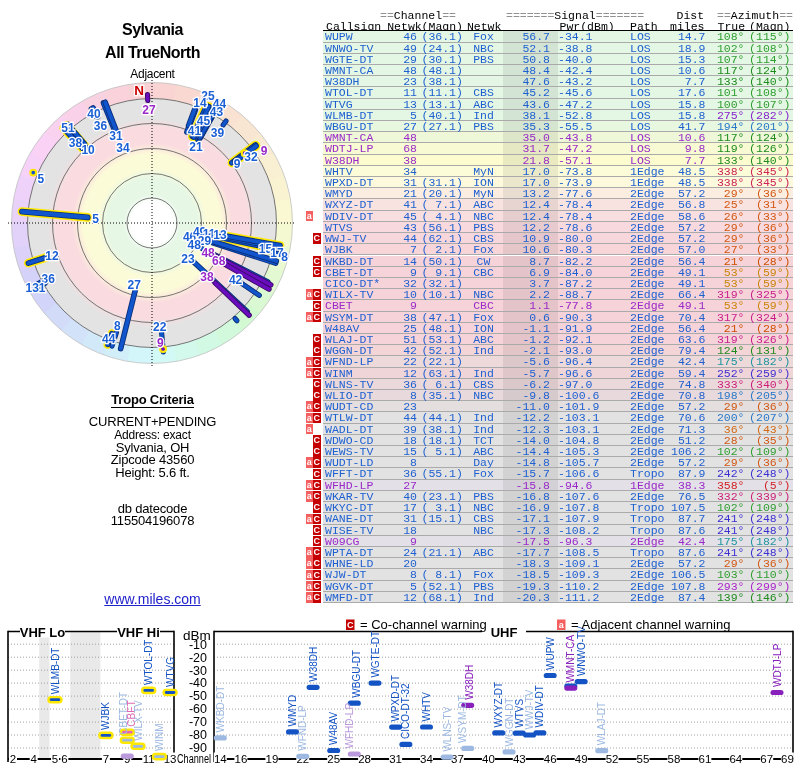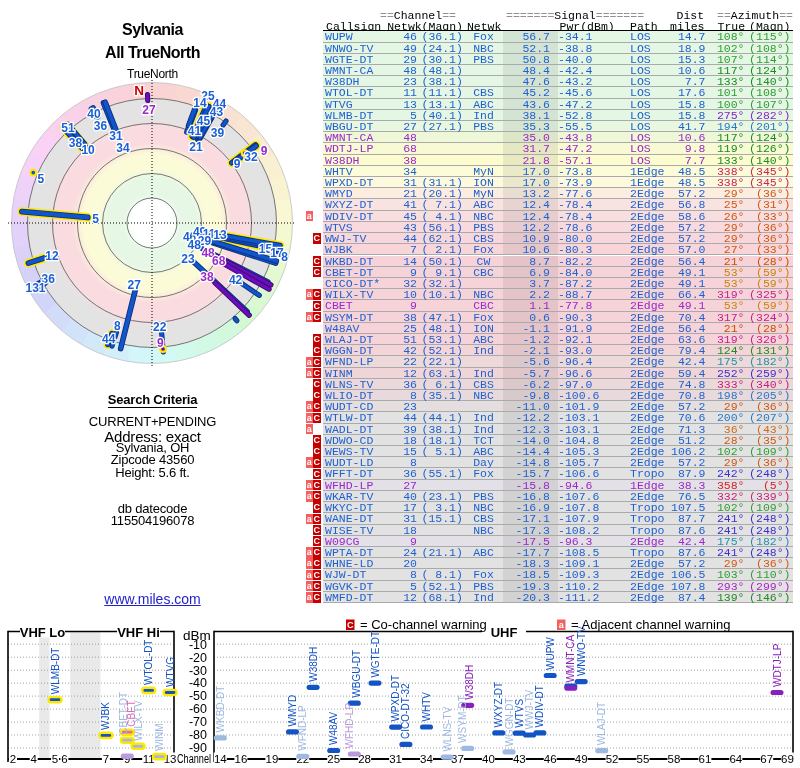--- a/index.html
+++ b/index.html
@@ -4,24 +4,24 @@
 body{position:relative;font-family:"Liberation Sans",sans-serif}
 .abs{position:absolute}
 .r{position:absolute;left:323px;width:470px;height:11.21px;display:flex;border-bottom:1px solid #aaa;box-sizing:border-box;font-family:"Liberation Mono",monospace;font-size:11.5px;line-height:10.2px;white-space:pre;color:#1e60d0}
 .r span{display:block;flex:none;height:100%;padding-top:1px;box-sizing:border-box}
 .cs{width:65px;padding-left:2px}.re{width:29px;text-align:right}.vi{width:47px;padding-left:4.5px}.nw{width:39px;text-align:center}.nm{width:55px;text-align:right;padding-right:8px}.pw{width:56.5px;padding-right:2.5px}.pa{width:55.5px;padding-left:15.5px}.mls{width:35.5px;text-align:right}.tr{width:39px;text-align:right}.mg{width:48.5px;text-align:right;padding-right:2.5px}
 .wm{position:absolute;width:7.5px;height:10.5px;font-family:"Liberation Sans",sans-serif;font-size:9px;font-weight:bold;color:#fff;text-align:center;line-height:10.5px}
 .hd{position:absolute;font-family:"Liberation Mono",monospace;font-size:11.5px;color:#000;white-space:pre}
 </style></head><body>
 <div class="abs" style="left:0;top:21px;width:305px;text-align:center;font-size:16px;letter-spacing:-0.5px;font-weight:bold">Sylvania</div>
 <div class="abs" style="left:0;top:44px;width:305px;text-align:center;font-size:16px;letter-spacing:-0.5px;font-weight:bold">All TrueNorth</div>
-<div class="abs" style="left:0;top:67px;width:305px;text-align:center;font-size:12px;letter-spacing:-0.3px">TrueNorth</div>
-<div class="abs" style="left:0;top:391.5px;width:305px;text-align:center;font-size:13px;letter-spacing:-0.2px"><b style="border-bottom:1.5px solid #000">Search Criteria</b></div>
+<div class="abs" style="left:0;top:67px;width:305px;text-align:center;font-size:12px;letter-spacing:-0.3px">Adjacent</div>
+<div class="abs" style="left:0;top:391.5px;width:305px;text-align:center;font-size:13px;letter-spacing:-0.2px"><b style="border-bottom:1.5px solid #000">Tropo Criteria</b></div>
 <div class="abs" style="left:0;top:414.0px;width:305px;text-align:center;font-size:13px;letter-spacing:-0.2px">CURRENT+PENDING</div>
-<div class="abs" style="left:0;top:427.5px;width:305px;text-align:center;font-size:15px;letter-spacing:-0.2px">Address: exact</div>
+<div class="abs" style="left:0;top:427.5px;width:305px;text-align:center;font-size:12px;letter-spacing:-0.2px">Address: exact</div>
 <div class="abs" style="left:0;top:440.0px;width:305px;text-align:center;font-size:13px;letter-spacing:-0.2px">Sylvania, OH</div>
 <div class="abs" style="left:0;top:451.5px;width:305px;text-align:center;font-size:13px;letter-spacing:-0.2px">Zipcode 43560</div>
 <div class="abs" style="left:0;top:464.5px;width:305px;text-align:center;font-size:13px;letter-spacing:-0.2px">Height: 5.6 ft.</div>
 <div class="abs" style="left:0;top:501.0px;width:305px;text-align:center;font-size:13px;letter-spacing:-0.2px">db datecode</div>
 <div class="abs" style="left:0;top:513.0px;width:305px;text-align:center;font-size:13px;letter-spacing:-0.2px">115504196078</div>
 <div class="abs" style="left:0;top:590.5px;width:305px;text-align:center;font-size:14px"><span style="color:#2222cc;text-decoration:underline">www.miles.com</span></div>
 <div class="hd" style="left:380px;top:8.5px"><span style="color:#909090">==</span>Channel<span style="color:#909090">==</span></div>
 <div class="hd" style="left:506px;top:8.5px"><span style="color:#909090">=======</span>Signal<span style="color:#909090">=======</span></div>
 <div class="hd" style="left:676.5px;top:8.5px">Dist</div>
 <div class="hd" style="left:717px;top:8.5px"><span style="color:#909090">==</span>Azimuth<span style="color:#909090">==</span></div>

